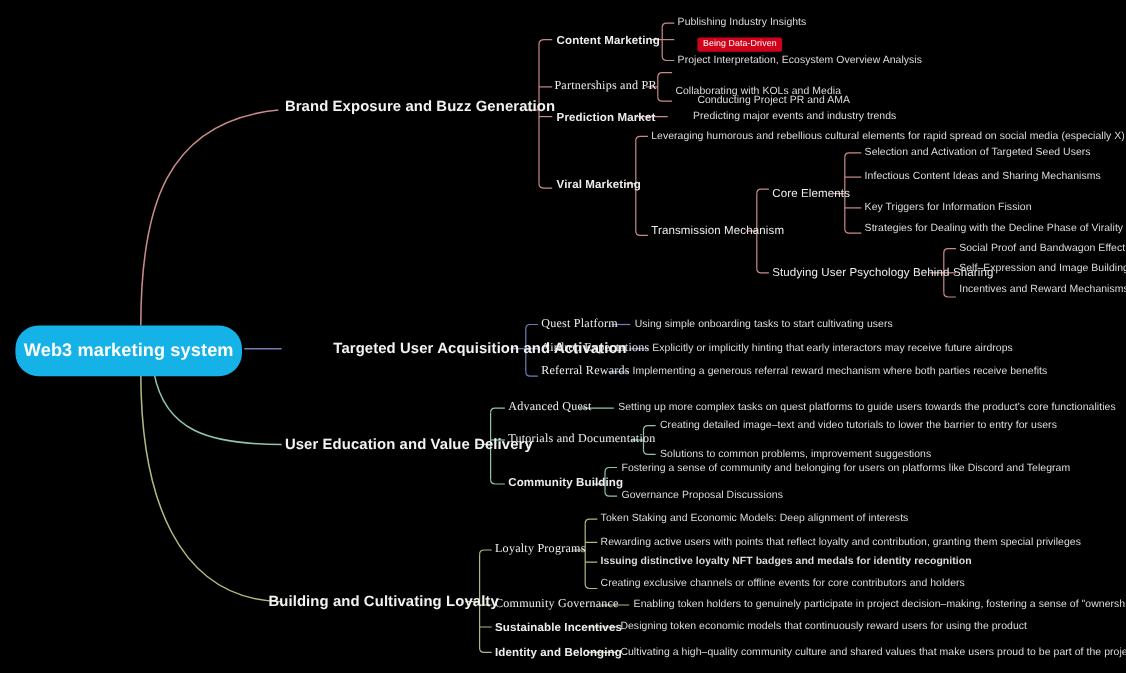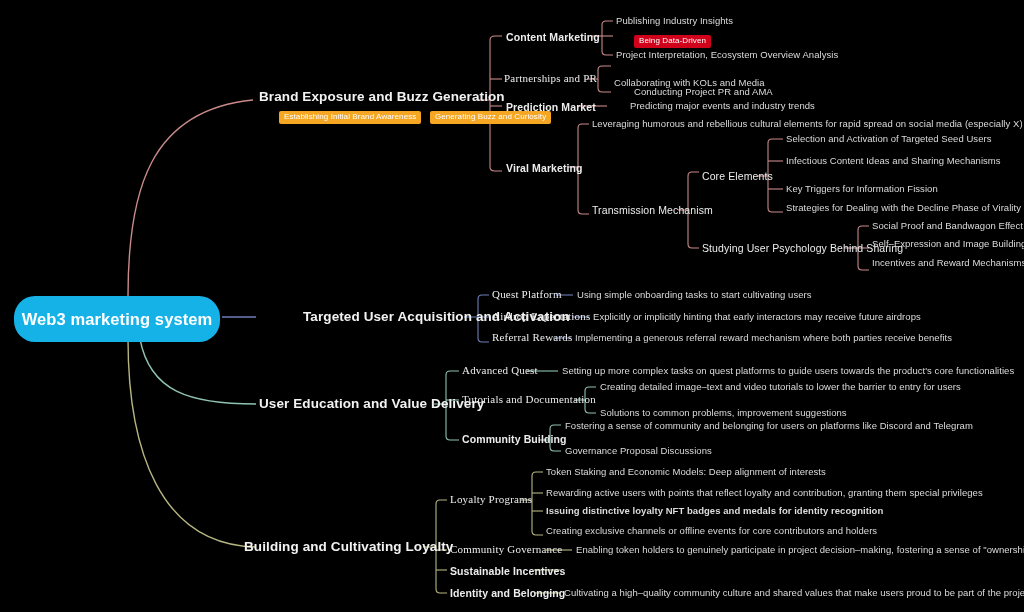--- a/index.html
+++ b/index.html
@@ -142,24 +142,20 @@
     <path d="M534,593 L560,593" stroke="#b6b680" stroke-width="1.1" fill="none"></path>
   </svg>
 
   <div id="root-node" style="background: rgb(21, 178, 232); color: rgb(255, 255, 255);">
     <span>Web3 marketing system</span>
   </div>
 
   <div class="node l1" style="left:259px;top:90px;">
     <span>Brand Exposure and Buzz Generation</span>
   </div>
-  <div class="tag-row" style="left:259px;top:105px;">
-    <span class="tag" style="background:#f5a623;">Establishing Initial Brand Awareness</span>
-    <span class="tag" style="background:#f5a623;">Generating Buzz and Curiosity</span>
-  </div>
 
   <div class="node l2-sans" style="left:506px;top:32px;">
     <span>Content Marketing</span></div>
   <div class="node leaf" style="left:616px;top:16px;">
     <span>Publishing Industry Insights</span></div>
   <div class="tag-row" style="left:614px;top:29px;">
     <span class="tag" style="background:#d0021b;">Being Data-Driven</span>
   </div>
   <div class="node leaf" style="left:616px;top:50px;">
     <span>Project Interpretation, Ecosystem Overview Analysis</span></div>
@@ -258,19 +254,21 @@
   <div class="node leaf" style="left:546px;top:526px;">
     <span>Creating exclusive channels or offline events for core contributors and holders</span></div>
 
   <div class="node l2-serif" style="left:450px;top:544px;">
     <span>Community Governance</span></div>
   <div class="node leaf" style="left:576px;top:545px;">
     <span>Enabling token holders to genuinely participate in project decision–making, fostering a sense of "ownership</span></div>
 
   <div class="node l2-sans" style="left:450px;top:566px;">
     <span>Sustainable Incentives</span></div>
+  <div class="node leaf" style="left:564px;top:565px;">
+    <span>Designing token economic models that continuously reward users for using the product</span></div>
 
   <div class="node l2-sans" style="left:450px;top:588px;">
     <span>Identity and Belonging</span></div>
   <div class="node leaf" style="left:564px;top:588px;">
     <span>Cultivating a high–quality community culture and shared values that make users proud to be part of the project's community</span></div>
 
 </div>
 
 </body></html>

